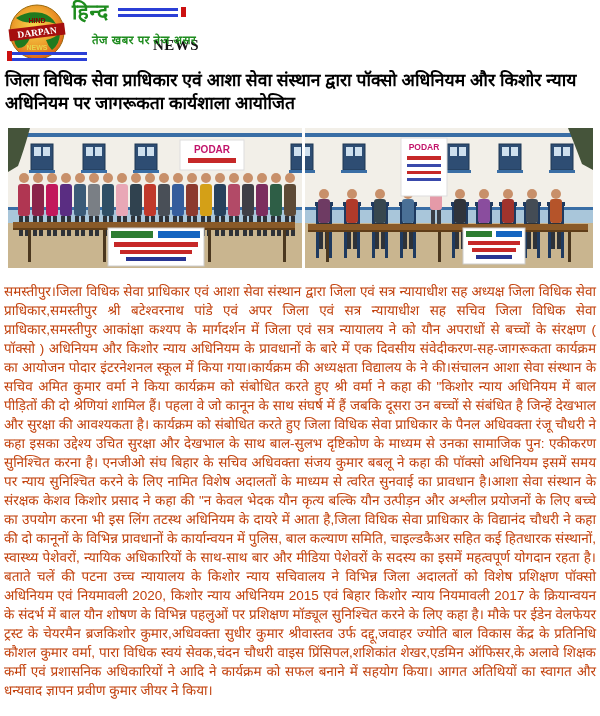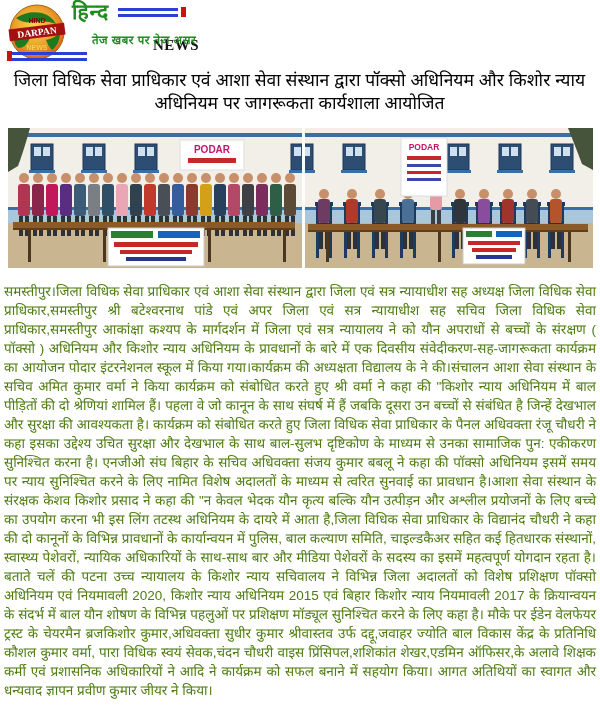--- a/index.html
+++ b/index.html
@@ -20,28 +20,28 @@
   .dbl-lines .bar{position:absolute;left:0;right:0;height:2.5px;background:#2b3fd6;}
   .dbl-lines .bar.b2{top:6px;}
   .dbl-lines .sq{position:absolute;width:5px;height:10px;top:-1px;background:#cc1111;}
   .lines-top{left:118px;top:8px;width:60px;}
   .lines-top .sq{right:-8px;}
   .lines-bottom{left:8px;top:52px;width:79px;}
   .lines-bottom .sq{left:-1px;}
   .tagline{position:absolute;left:92px;top:32px;font-size:11.5px;font-weight:bold;
         color:#1e8c1e;letter-spacing:.5px;}
   
-  .headline{margin:5px 6px 0 5px;font-size:17.5px;line-height:23px;font-weight:normal;
-        color:#000;text-align:center;}
+  .headline{margin:5px 6px 0 5px;font-size:17.5px;line-height:23px;font-weight:bold;
+        color:#000;text-align:left;}
   
   .photo-wrap{margin:13px 7px 0 8px;width:585px;height:140px;background:#eceae4;border-radius:30px;}
   .photo-wrap svg{display:block;}
   
   .body-text{margin:14px 4px 0 4px;font-size:13.5px;line-height:19px;
-        text-align:justify;color:#4d7c0f;}
+        text-align:justify;color:#c2410c;}
 </style>
 </head>
 <body>
 
 <header class="masthead">
   <svg class="logo" viewBox="0 0 58 57">
     <defs>
       <radialGradient id="globeGrad" cx="45%" cy="40%" r="65%">
         <stop offset="0%" stop-color="#f6d84d"></stop>
         <stop offset="55%" stop-color="#eda12d"></stop>

